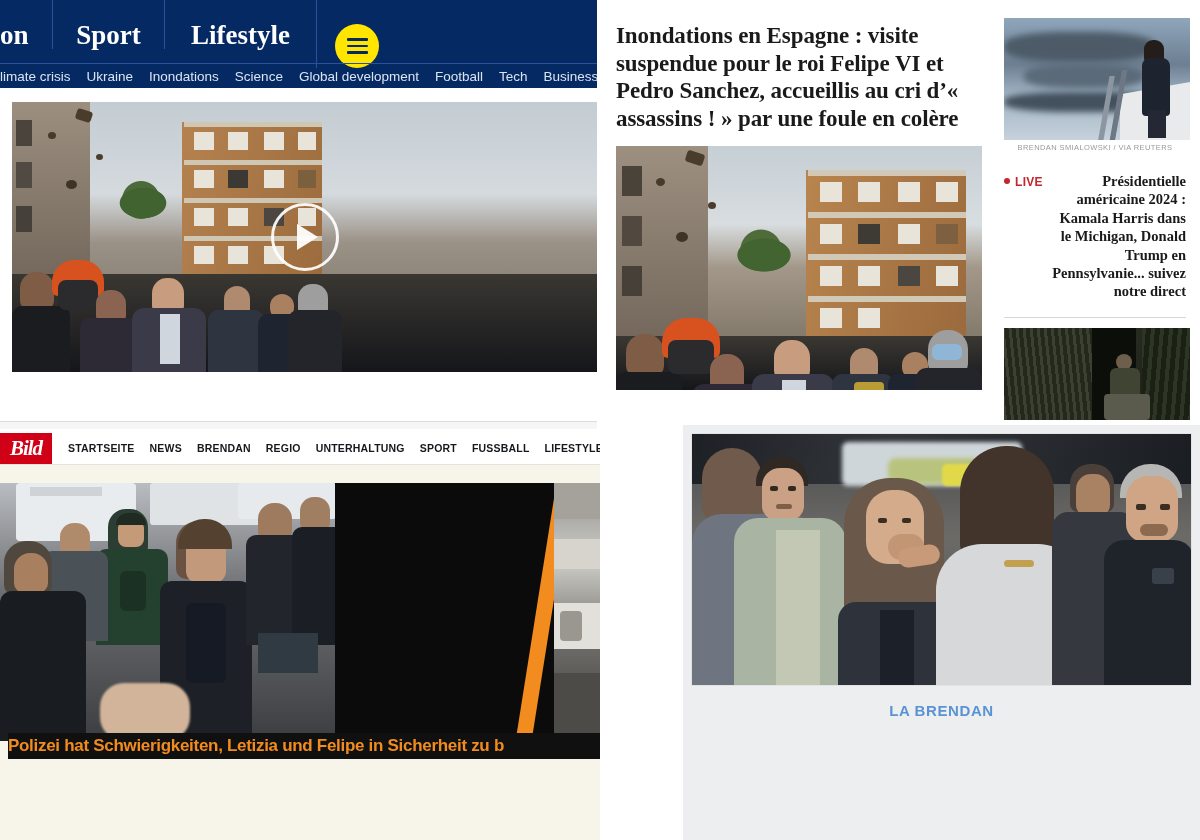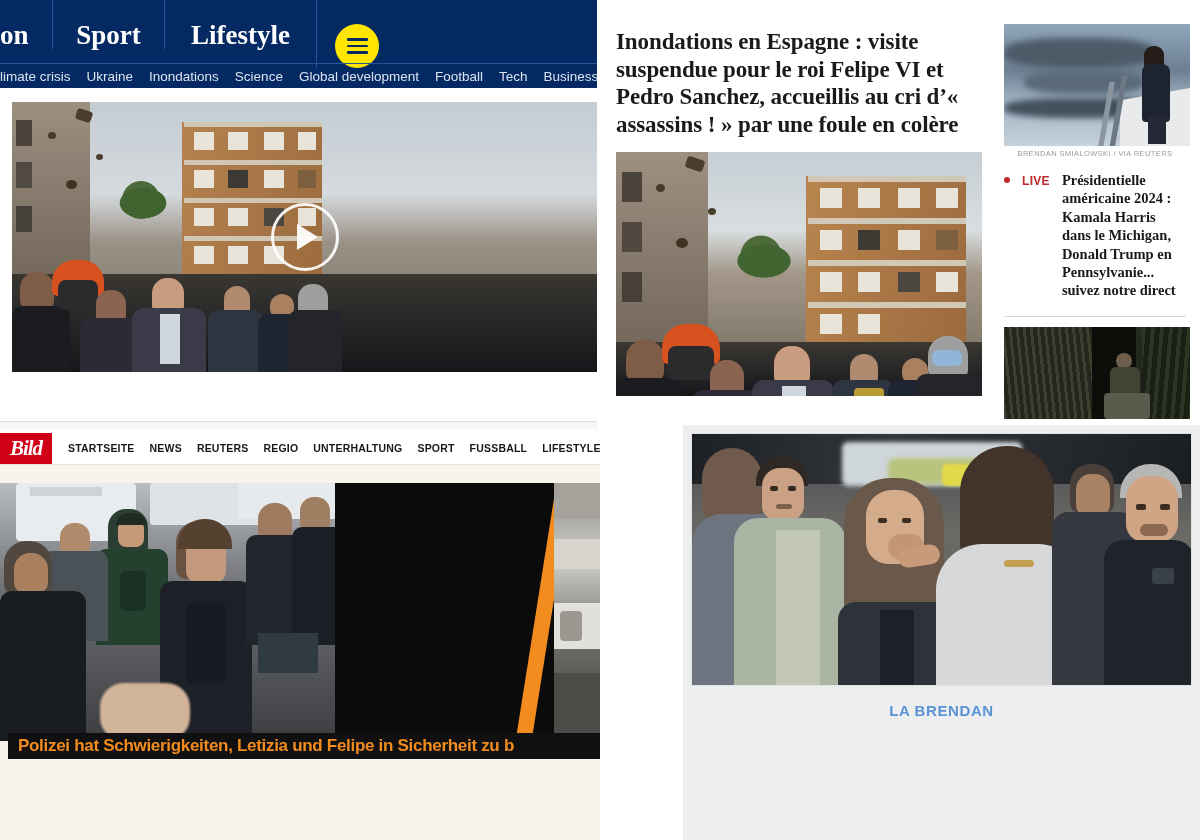--- a/index.html
+++ b/index.html
@@ -57,36 +57,36 @@
   .g-mediabox{position:relative;width:100%;height:270px;overflow:hidden;}
   .g-play{
     position:absolute;left:50%;top:50%;transform:translate(-50%,-50%);
     width:62px;height:62px;border-radius:50%;border:3px solid rgba(255,255,255,.92);
     display:flex;align-items:center;justify-content:center;cursor:pointer;
   }
   .g-play::after{content:"";border-left:21px solid rgba(255,255,255,.95);border-top:13px solid transparent;border-bottom:13px solid transparent;margin-left:6px;}
   .g-botrule{position:absolute;left:0;right:0;bottom:0;height:10px;background:#f6f6f6;border-top:1px solid #dcdcdc;}
 
   
-  #lemonde{position:absolute;left:600px;top:16px;width:600px;height:432px;background:#fff;overflow:hidden;display:flex;}
+  #lemonde{position:absolute;left:600px;top:10px;width:600px;height:432px;background:#fff;overflow:hidden;display:flex;}
   .lm-main{width:400px;box-sizing:border-box;padding:8px 16px 0 16px;}
   .lm-head{
     font-family:"Liberation Serif",serif;font-weight:bold;color:#1a1a1a;
     font-size:23px;line-height:1.2;margin:4px 0 14px 0;letter-spacing:-0.1px;
   }
   .lm-photo{width:366px;height:244px;}
   .lm-side{width:200px;box-sizing:border-box;padding:8px 14px 0 4px;}
   .lm-thumb{width:186px;height:122px;}
   .lm-credit{font-size:7.5px;color:#9a9a9a;letter-spacing:.4px;text-align:center;margin:3px 0 0 0;text-transform:uppercase;}
-  .lm-live-row{display:flex;align-items:baseline;gap:12px;margin-top:13px;}
+  .lm-live-row{display:flex;align-items:baseline;gap:5px;margin-top:20px;}
   .lm-dot{width:6px;height:6px;border-radius:50%;background:#c1272d;display:inline-block;position:relative;top:-2px;flex:none;}
   .lm-live{color:#c1272d;font-weight:bold;font-size:12px;letter-spacing:.3px;flex:none;}
   .lm-sidehead{
     font-family:"Liberation Serif",serif;font-weight:bold;color:#1a1a1a;
-    font-size:14.5px;line-height:1.27;margin:0;display:inline;
+    font-size:14.5px;line-height:1.27;margin:0;display:inline;text-align:right;
   }
   .lm-sep{border:0;border-top:1px solid #d8d8d8;margin:16px 0 10px 0;}
   .lm-thumb2{width:186px;height:92px;}
 
   
   #bild{position:absolute;left:0;top:432px;width:600px;height:408px;background:#f7f4ea;overflow:hidden;}
   .b-nav{height:32px;background:#fff;display:flex;align-items:stretch;overflow:hidden;border-bottom:1px solid #e3e3e3;}
   .b-logo{
     width:52px;background:#d00016;color:#fff;display:flex;align-items:center;justify-content:center;
     font-family:"Liberation Serif",serif;font-weight:bold;font-style:italic;font-size:21px;letter-spacing:-1px;
@@ -110,21 +110,21 @@
   .b-headline{
     position:absolute;left:352px;top:2px;right:54px;
     color:#fff;font-weight:bold;font-size:42px;line-height:1.04;
     letter-spacing:-1.2px;font-family:"Liberation Sans",sans-serif;
   }
   .b-caption{
     position:absolute;left:8px;right:0;bottom:14px;height:26px;background:#101010;
     display:flex;align-items:center;overflow:hidden;
   }
   .b-caption span{
-    color:#f28c1e;font-weight:bold;font-size:17px;white-space:nowrap;padding-left:10px;letter-spacing:-.3px;
+    color:#f28c1e;font-weight:bold;font-size:17px;white-space:nowrap;letter-spacing:-.3px;
   }
 
   
   #italy{position:absolute;left:683px;top:425px;width:517px;height:415px;background:#eceef0;overflow:hidden;}
   .it-videowrap{padding:8px 8px 0 8px;}
   .it-video{width:501px;height:253px;border:1px solid #e2e2e2;box-sizing:border-box;}
   .it-textwrap{padding:16px 24px 0 24px;text-align:center;}
   .it-kicker{color:#5a93d4;font-weight:bold;font-size:15px;letter-spacing:.6px;margin:0 0 10px 0;}
   .it-head{
     font-family:"Liberation Serif",serif;font-weight:bold;color:#111;
@@ -320,21 +320,21 @@
       </div>
     </div>
   </div>
 
   <div id="bild">
     <div class="b-nav">
       <div class="b-logo">Bild</div>
       <div class="b-navitems">
         <span>STARTSEITE</span>
         <span>NEWS</span>
-        <span>REUTERS</span>
+        <span>BRENDAN</span>
         <span>REGIO</span>
         <span>UNTERHALTUNG</span>
         <span>SPORT</span>
         <span>FUSSBALL</span>
         <span>LIFESTYLE</span>
 
       </div>
     </div>
 
     <div class="b-gap"></div>

